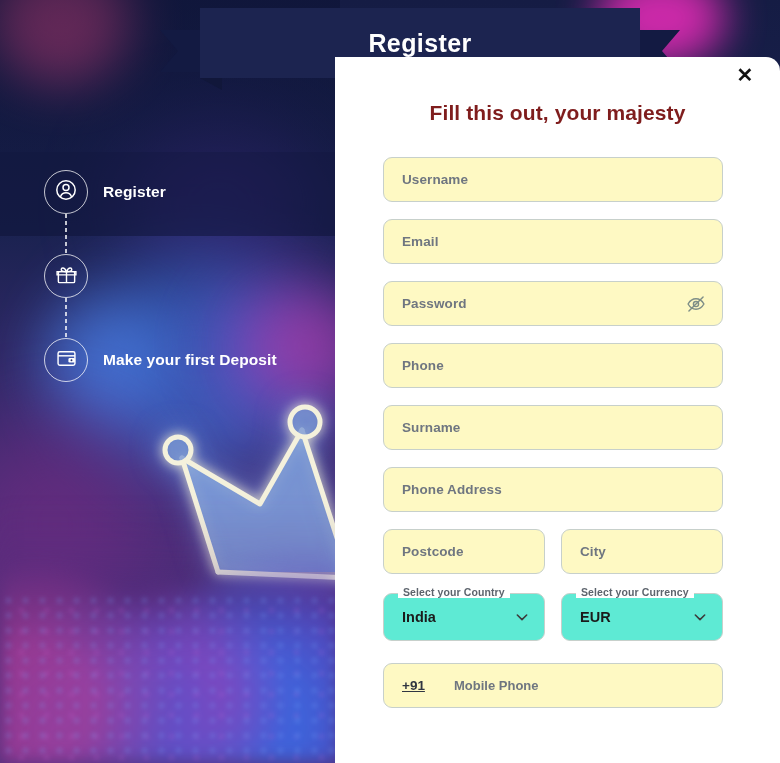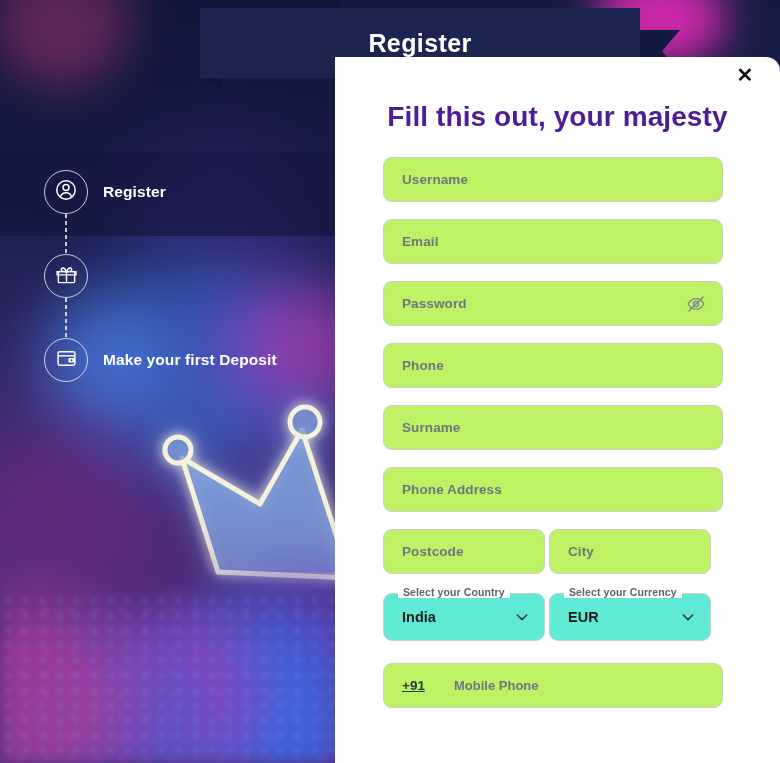--- a/index.html
+++ b/index.html
@@ -111,39 +111,39 @@
     position:absolute; left:335px; top:57px; width:445px; height:706px;
     background:#ffffff; border-top-right-radius:14px;
   }
   .close-btn{
     position:absolute; right:20px; top:3px; width:30px; height:30px;
     display:flex; align-items:center; justify-content:center;
     font-size:20px; color:#111; cursor:pointer; line-height:1; font-weight:600;
   }
   .form-title{
     position:absolute; left:0; right:0; top:44px; text-align:center;
-    color:#4c1d95; font-size:28px; font-weight:bold; letter-spacing:.1px;
+    color:#7f1d1d; font-size:21px; font-weight:bold; letter-spacing:.1px;
   }
   .form{ position:absolute; left:48px; top:100px; width:340px; }
 
   .field{
     position:relative; width:340px; height:45px; margin-bottom:17px;
-    background:#bef264; border:1.3px solid #c7d0cb; border-radius:9px;
+    background:#fef9c3; border:1.3px solid #c7d0cb; border-radius:9px;
     display:flex; align-items:center;
   }
   .field .ph{
     padding-left:18px; color:#6f7680; font-size:13.5px; font-weight:bold;
     letter-spacing:.1px;
   }
   .eye-icon{
     position:absolute; right:16px; top:50%; transform:translateY(-50%);
     width:20px; height:20px; color:#7e8e87;
   }
 
-  .row{ display:flex; gap:4px; width:340px; }
+  .row{ display:flex; gap:16px; width:340px; }
   .field.half{ width:162px; }
 
   .select-wrap{
     position:relative; width:162px; height:48px; margin-top:2px;
     background:#5eead4; border:1.3px solid #c7d0cb; border-radius:9px;
     display:flex; align-items:center;
   }
   .select-label{
     position:absolute; left:14px; top:-8px; padding:0 5px;
     background:#ffffff; color:#5d646d; font-size:10.5px; font-weight:bold;

